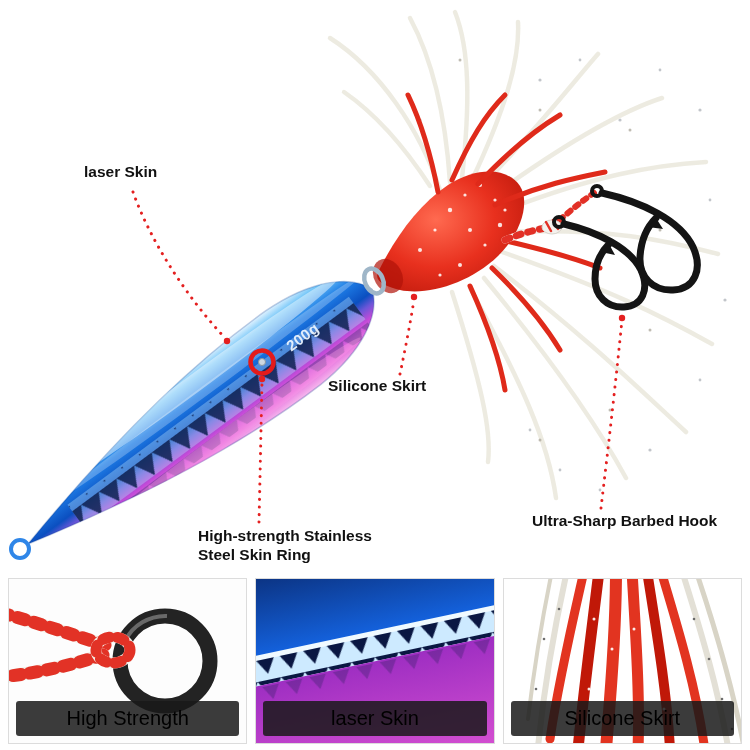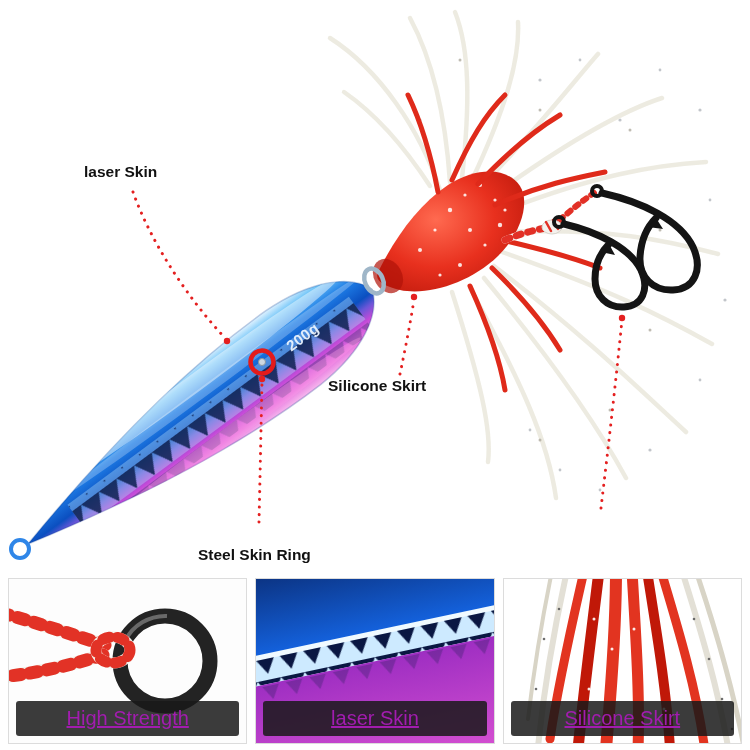--- a/index.html
+++ b/index.html
@@ -15,24 +15,23 @@
     position:absolute;left:0;top:578px;width:750px;height:166px;
     display:flex;gap:8px;padding:0 8px;box-sizing:border-box;
   }
   .thumb{
     position:relative;flex:1 1 0;height:166px;background:#fff;
     border:1px solid #dcdcdc;box-sizing:border-box;overflow:hidden;
   }
   .thumb svg{position:absolute;left:0;top:0;}
   .caption{
     position:absolute;left:7px;right:7px;bottom:7px;height:35px;
-    background:rgba(25,25,25,0.85);color:#a21caf;font-size:20px;
+    background:rgba(25,25,25,0.85);color:#000000;font-size:20px;
     display:flex;align-items:center;justify-content:center;border-radius:3px;
     z-index:2;
-    text-decoration:underline;
   }
 </style>
 </head>
 <body>
 
 <div id="stage">
 
   
   <svg width="750" height="578" viewBox="0 0 750 578">
     <defs>
@@ -185,22 +184,25 @@
   </svg>
 
   
   <div class="callout" style="left:84px;top:162px;">
     <span>laser Skin</span>
   </div>
   <div class="callout" style="left:328px;top:376px;">
     <span>Silicone Skirt</span>
   </div>
   <div class="callout" style="left:198px;top:526px;">
-    <br>
+    <span>High-strength Stainless</span><br>
     <span>Steel Skin Ring</span>
+  </div>
+  <div class="callout" style="left:532px;top:511px;">
+    <span>Ultra-Sharp Barbed Hook</span>
   </div>
 
   
   <div id="thumbs">
 
     <div class="thumb">
       <svg width="240" height="166" viewBox="0 0 240 166">
         <rect width="240" height="166" fill="#fdfdfd"></rect>
         <circle cx="156" cy="82" r="45" fill="none" stroke="#232323" stroke-width="15"></circle>
         <path d="M116,62 A45,45 0 0 1 158,37" fill="none" stroke="#7a7a7a" stroke-width="4" opacity="0.8"></path>

